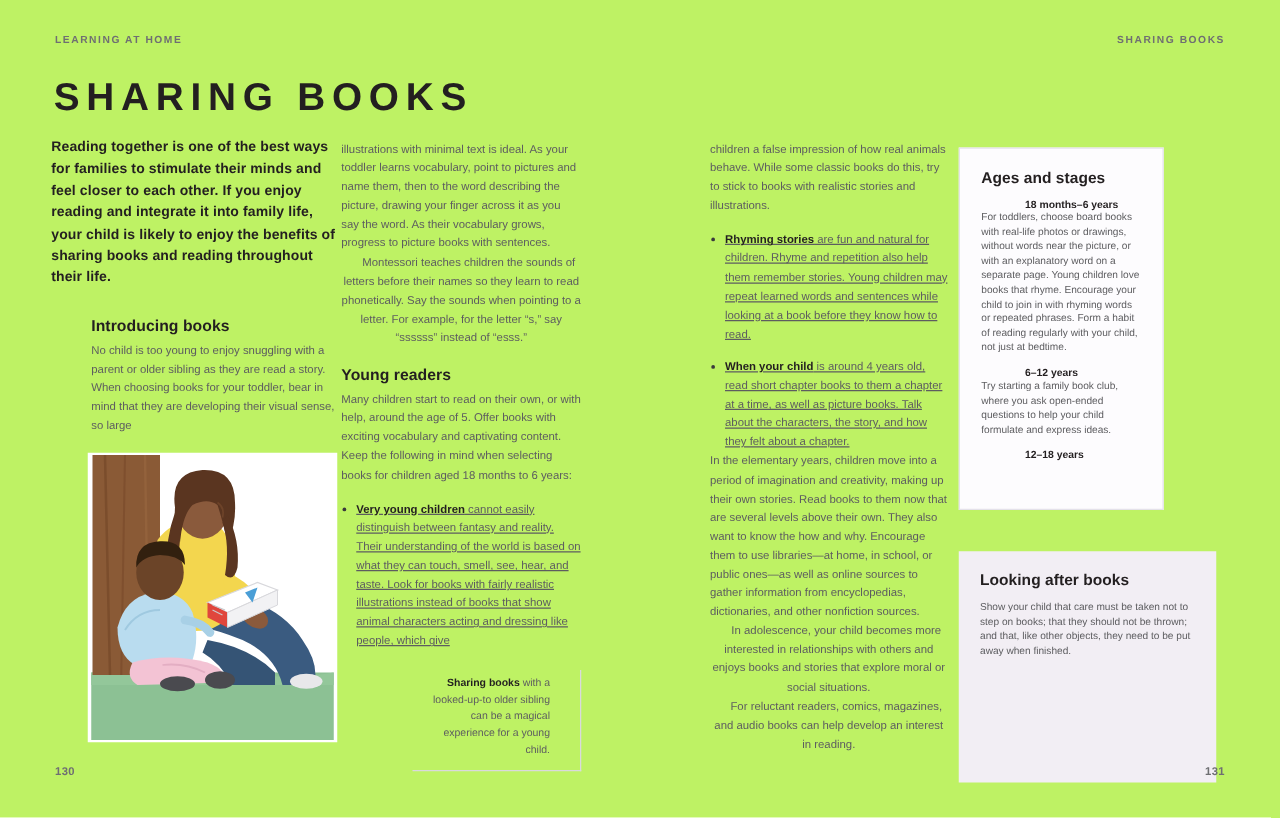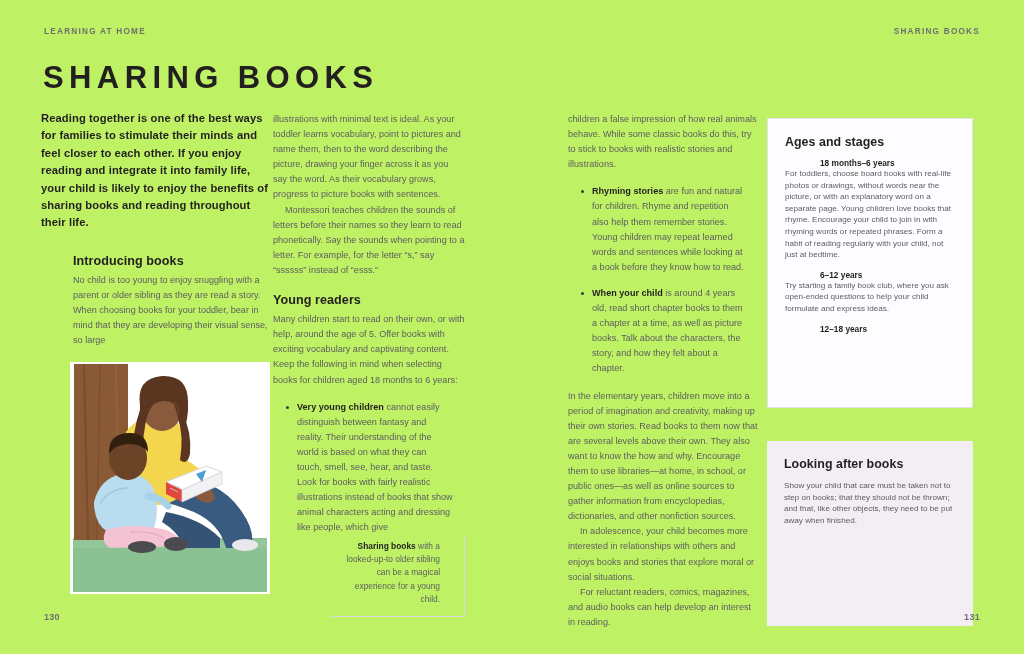--- a/index.html
+++ b/index.html
@@ -80,26 +80,26 @@
   h2.sec {
     font-size: 12.6px;
     font-weight: 700;
     color: #231f20;
     line-height: 1.2;
     margin-bottom: 4px;
     letter-spacing: 0.05px;
   }
 
   p.body { margin: 0; }
-  p.body + p.body { text-indent: 12px; }
+  p.body + p.body { text-indent: 12px; text-align: center; }
 
   .gap-top { margin-top: 15px; }
 
   
-  ul.bullets { list-style: none; margin: 12px; padding: 0; }
+  ul.bullets { list-style: none; margin: 0; padding: 0; text-decoration: underline; }
   ul.bullets > li {
     position: relative;
     padding-left: 12px;
     margin-top: 11px;
   }
   ul.bullets > li:first-child { margin-top: 12px; }
   ul.bullets > li::before {
     content: "";
     position: absolute;
     left: 1px;
@@ -138,21 +138,21 @@
   .caption b { color: #231f20; font-weight: 700; }
 
   
   .sidebox {
     position: absolute;
     left: 767px;
     padding: 16px 17px 16px 17px;
   }
   .box-ages {
     top: 118px;
-    width: 206px;
+    width: 164px;
     height: 290px;
     background: #fdfcfe;
     border: 1px solid #e4e1ea;
   }
   .box-care {
     top: 441px;
     width: 206px;
     height: 185px;
     background: #f2eef4;
   }

